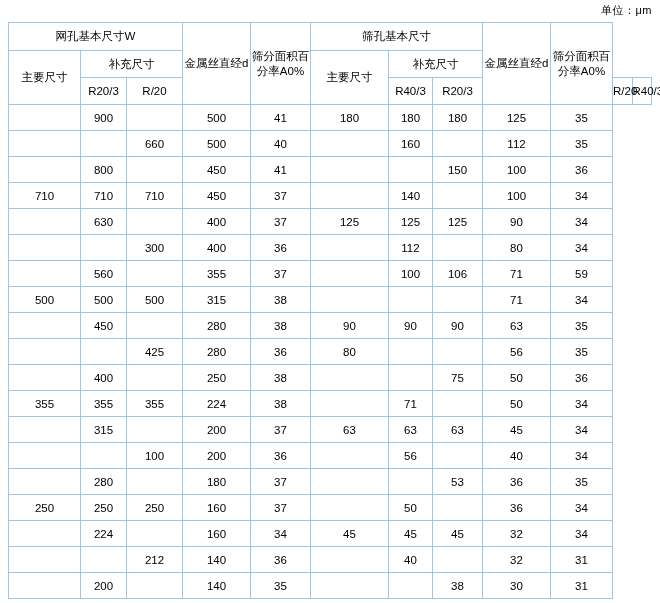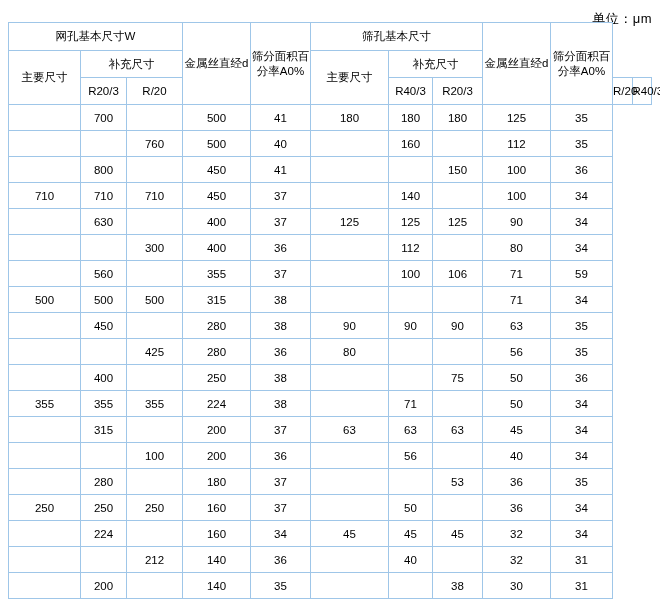--- a/index.html
+++ b/index.html
@@ -10,23 +10,23 @@
   }
   #page {
     position: relative;
     width: 660px;
     height: 603px;
     background: #ffffff;
     overflow: hidden;
   }
   .unit-line {
     position: absolute;
-    top: 10px;
+    top: 3px;
     right: 8px;
-    font-size: 13px;
+    font-size: 11px;
     color: #000000;
     letter-spacing: 0.5px;
   }
   table.main {
     position: absolute;
     left: 8px;
     top: 22px;
     width: 644px;
     border-collapse: collapse;
     table-layout: fixed;
@@ -90,34 +90,34 @@
           <th>R/20</th>
           <th>R40/3</th>
           <th>R20/3</th>
           <th>R/20</th>
           <th>R40/3</th>
         </tr>
     </thead>
     <tbody>
         <tr>
           <td></td>
-          <td>700</td>
+          <td>900</td>
           <td></td>
           <td>500</td>
           <td>41</td>
           <td>180</td>
           <td>180</td>
           <td>180</td>
           <td>125</td>
           <td>35</td>
         </tr>
         <tr>
           <td></td>
           <td></td>
-          <td>760</td>
+          <td>660</td>
           <td>500</td>
           <td>40</td>
           <td></td>
           <td>160</td>
           <td></td>
           <td>112</td>
           <td>35</td>
         </tr>
         <tr>
           <td></td>

